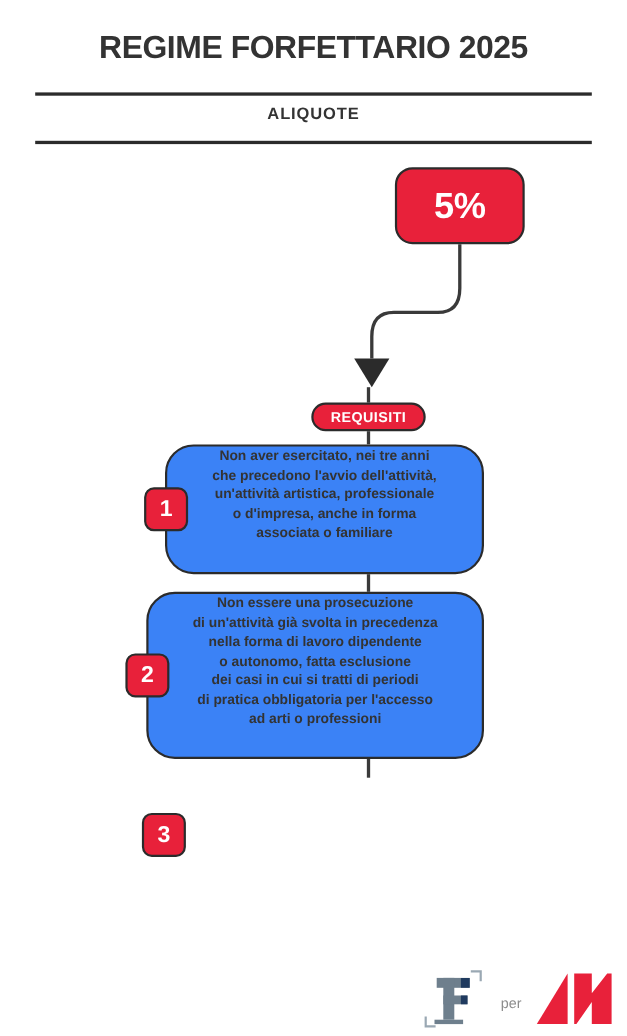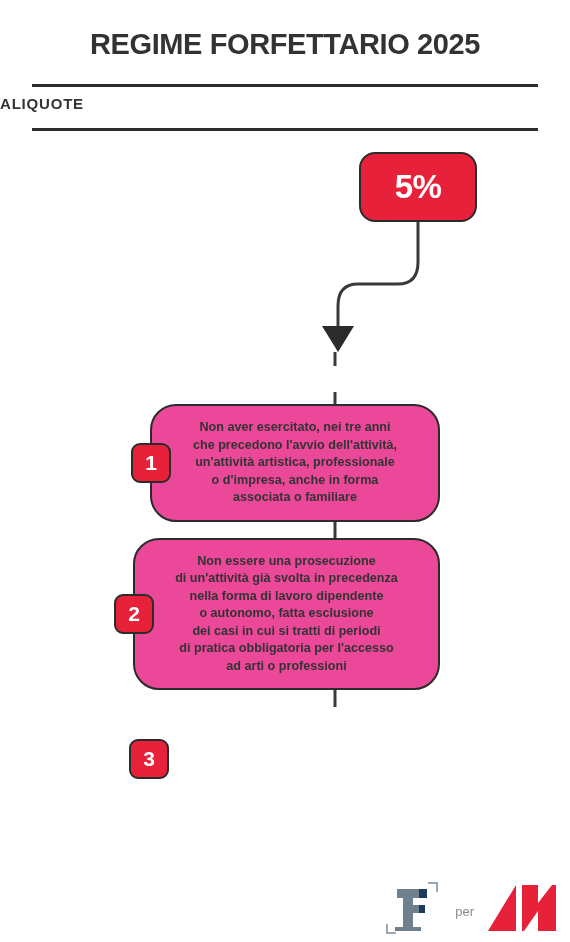--- a/index.html
+++ b/index.html
@@ -45,20 +45,21 @@
     background: #2b2b2b;
   }
   .rule-top { top: 84px; }
   .rule-bottom { top: 128px; }
 
   .subtitle {
     position: absolute;
     top: 95px;
     left: 0;
     width: 570px;
+    text-align: center;
     font-size: 15px;
     font-weight: bold;
     letter-spacing: 0.8px;
     color: #333333;
   }
 
   
   .rate {
     position: absolute;
     width: 118px;
@@ -118,23 +119,22 @@
     color: #ffffff;
     letter-spacing: 0.4px;
   }
 
   
   .req-box {
     position: absolute;
     border: 2.5px solid #2b2b2b;
     border-radius: 26px;
     box-sizing: border-box;
-    background: #ec4899;
-    display: flex;
-    align-items: center;
+    background: #3b82f6;
+    display: flex;
     justify-content: center;
   }
   .req-text {
     text-align: center;
     font-size: 12.6px;
     font-weight: bold;
     line-height: 17.5px;
     color: #333333;
     padding: 0 14px;
     white-space: pre-line;
@@ -206,20 +206,23 @@
 
     <line x1="335" y1="352" x2="335" y2="366" stroke="#3a3a3a" stroke-width="3"></line>
 
     <line x1="335" y1="392" x2="335" y2="404" stroke="#3a3a3a" stroke-width="3"></line>
 
     <line x1="335" y1="522" x2="335" y2="538" stroke="#3a3a3a" stroke-width="3"></line>
 
     <line x1="335" y1="690" x2="335" y2="707" stroke="#3a3a3a" stroke-width="3"></line>
   </svg>
 
+  <div class="requisiti">
+    <span>REQUISITI</span>
+  </div>
 
   <div class="req-box box1">
     <div class="req-text">Non aver esercitato, nei tre anni
 che precedono l'avvio dell'attività,
 un'attività artistica, professionale
 o d'impresa, anche in forma
 associata o familiare</div>
   </div>
   <div class="num num1">
     <span>1</span>

